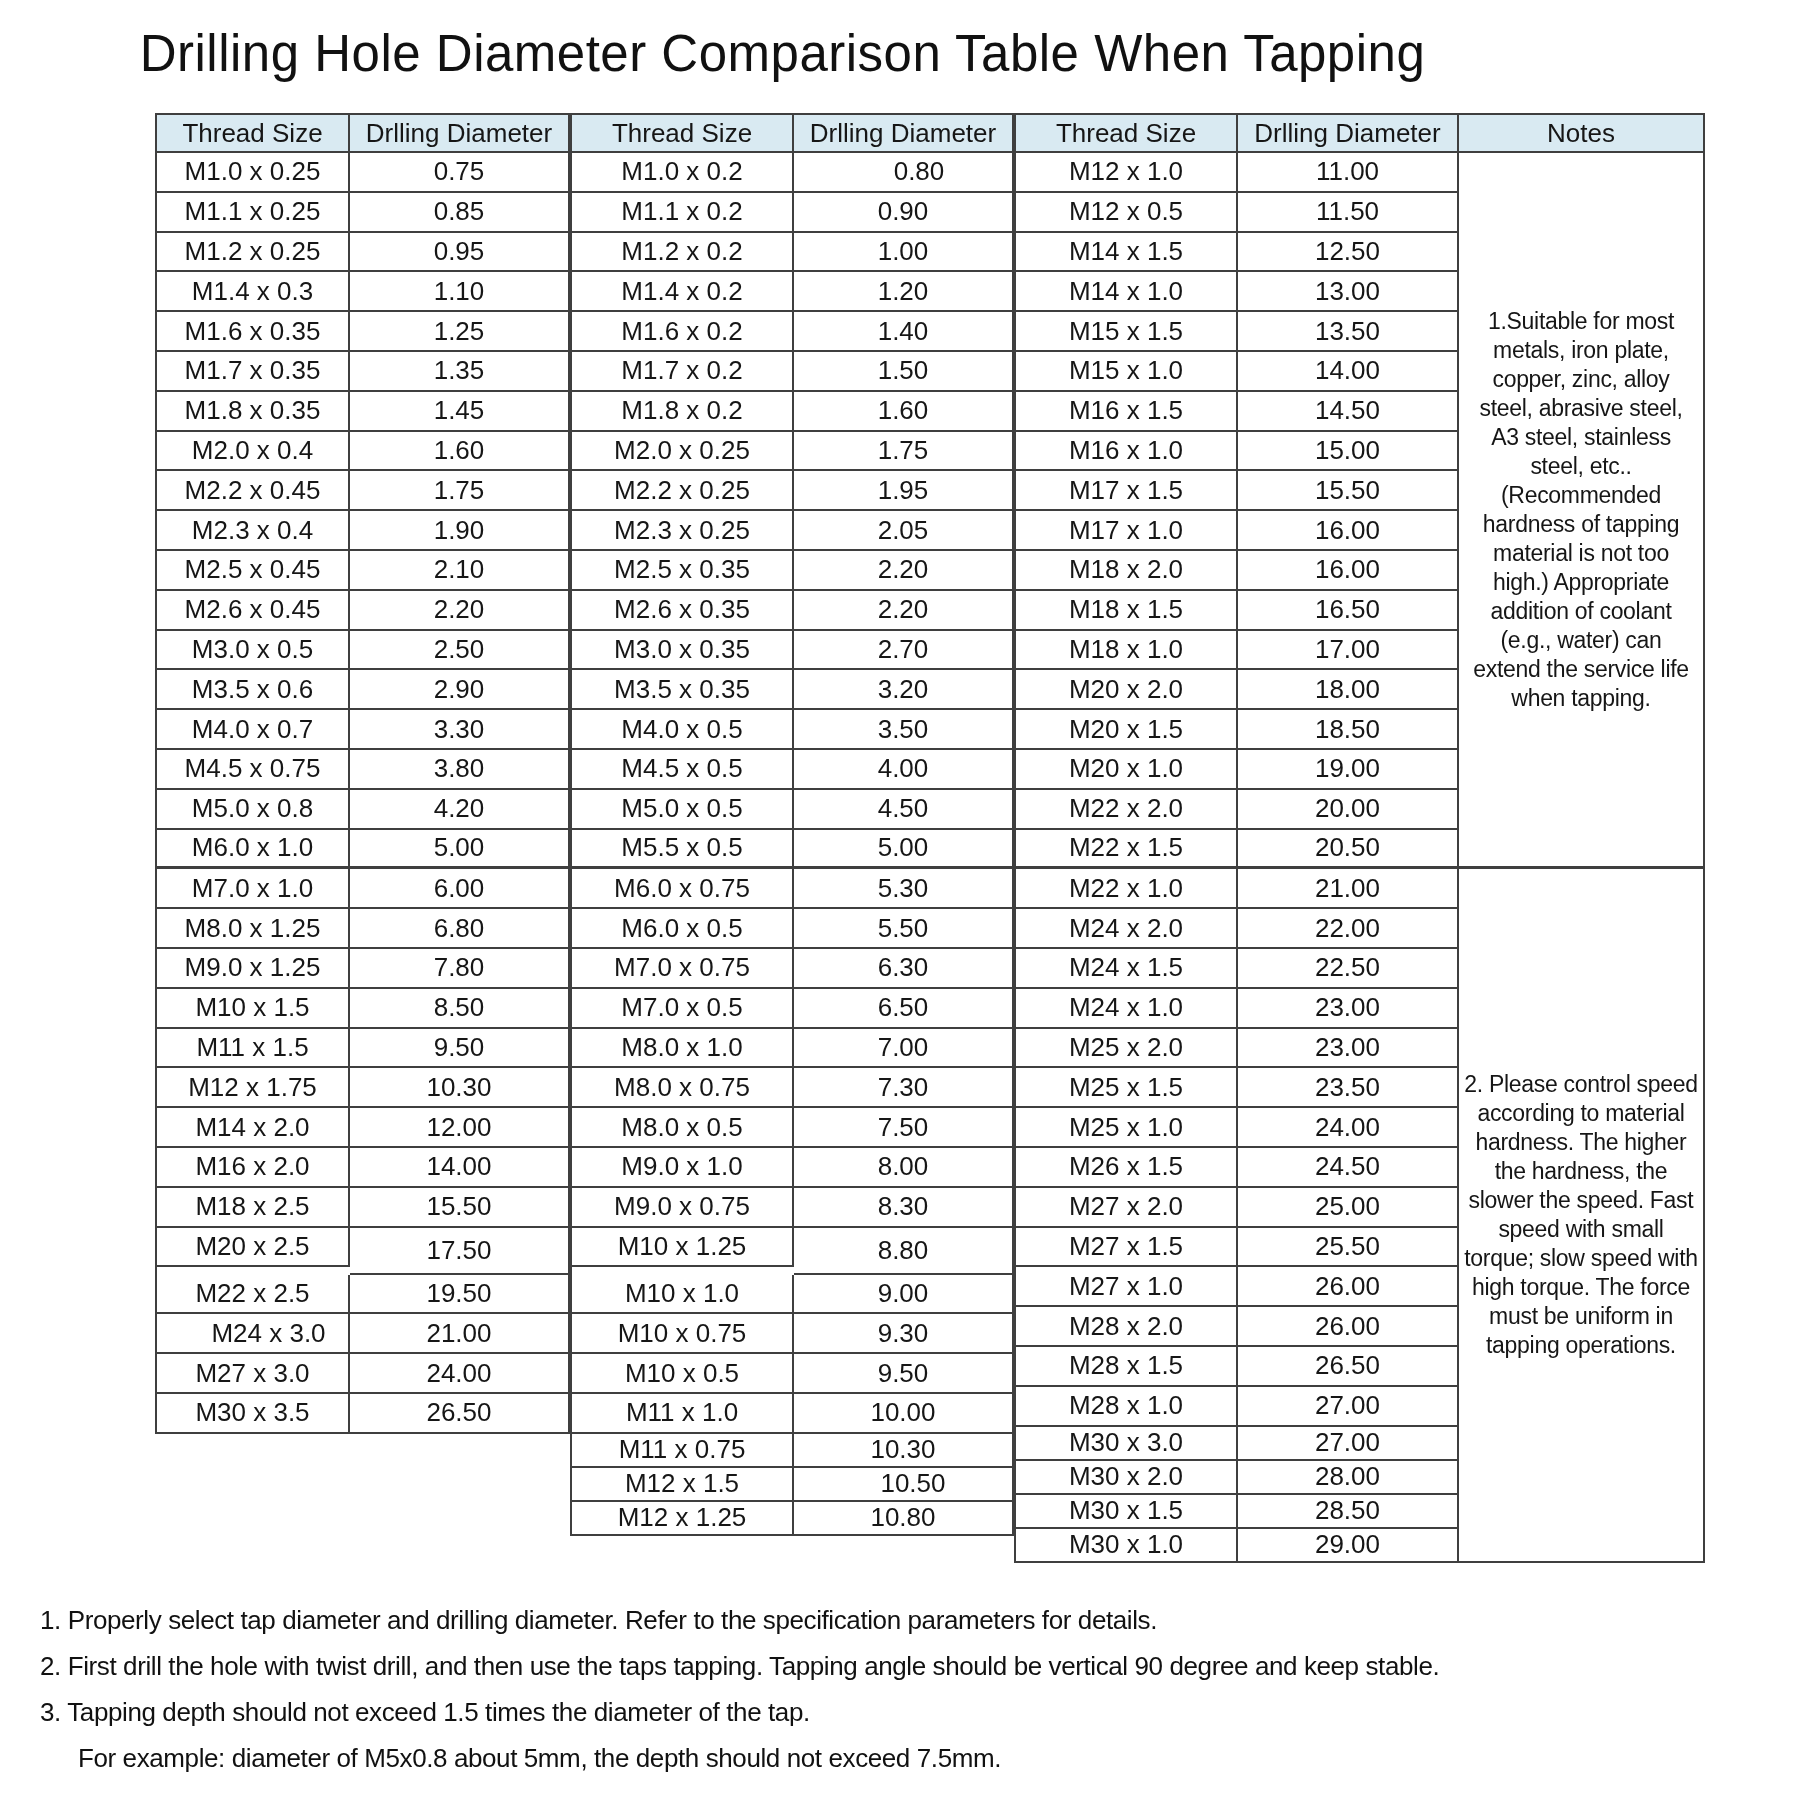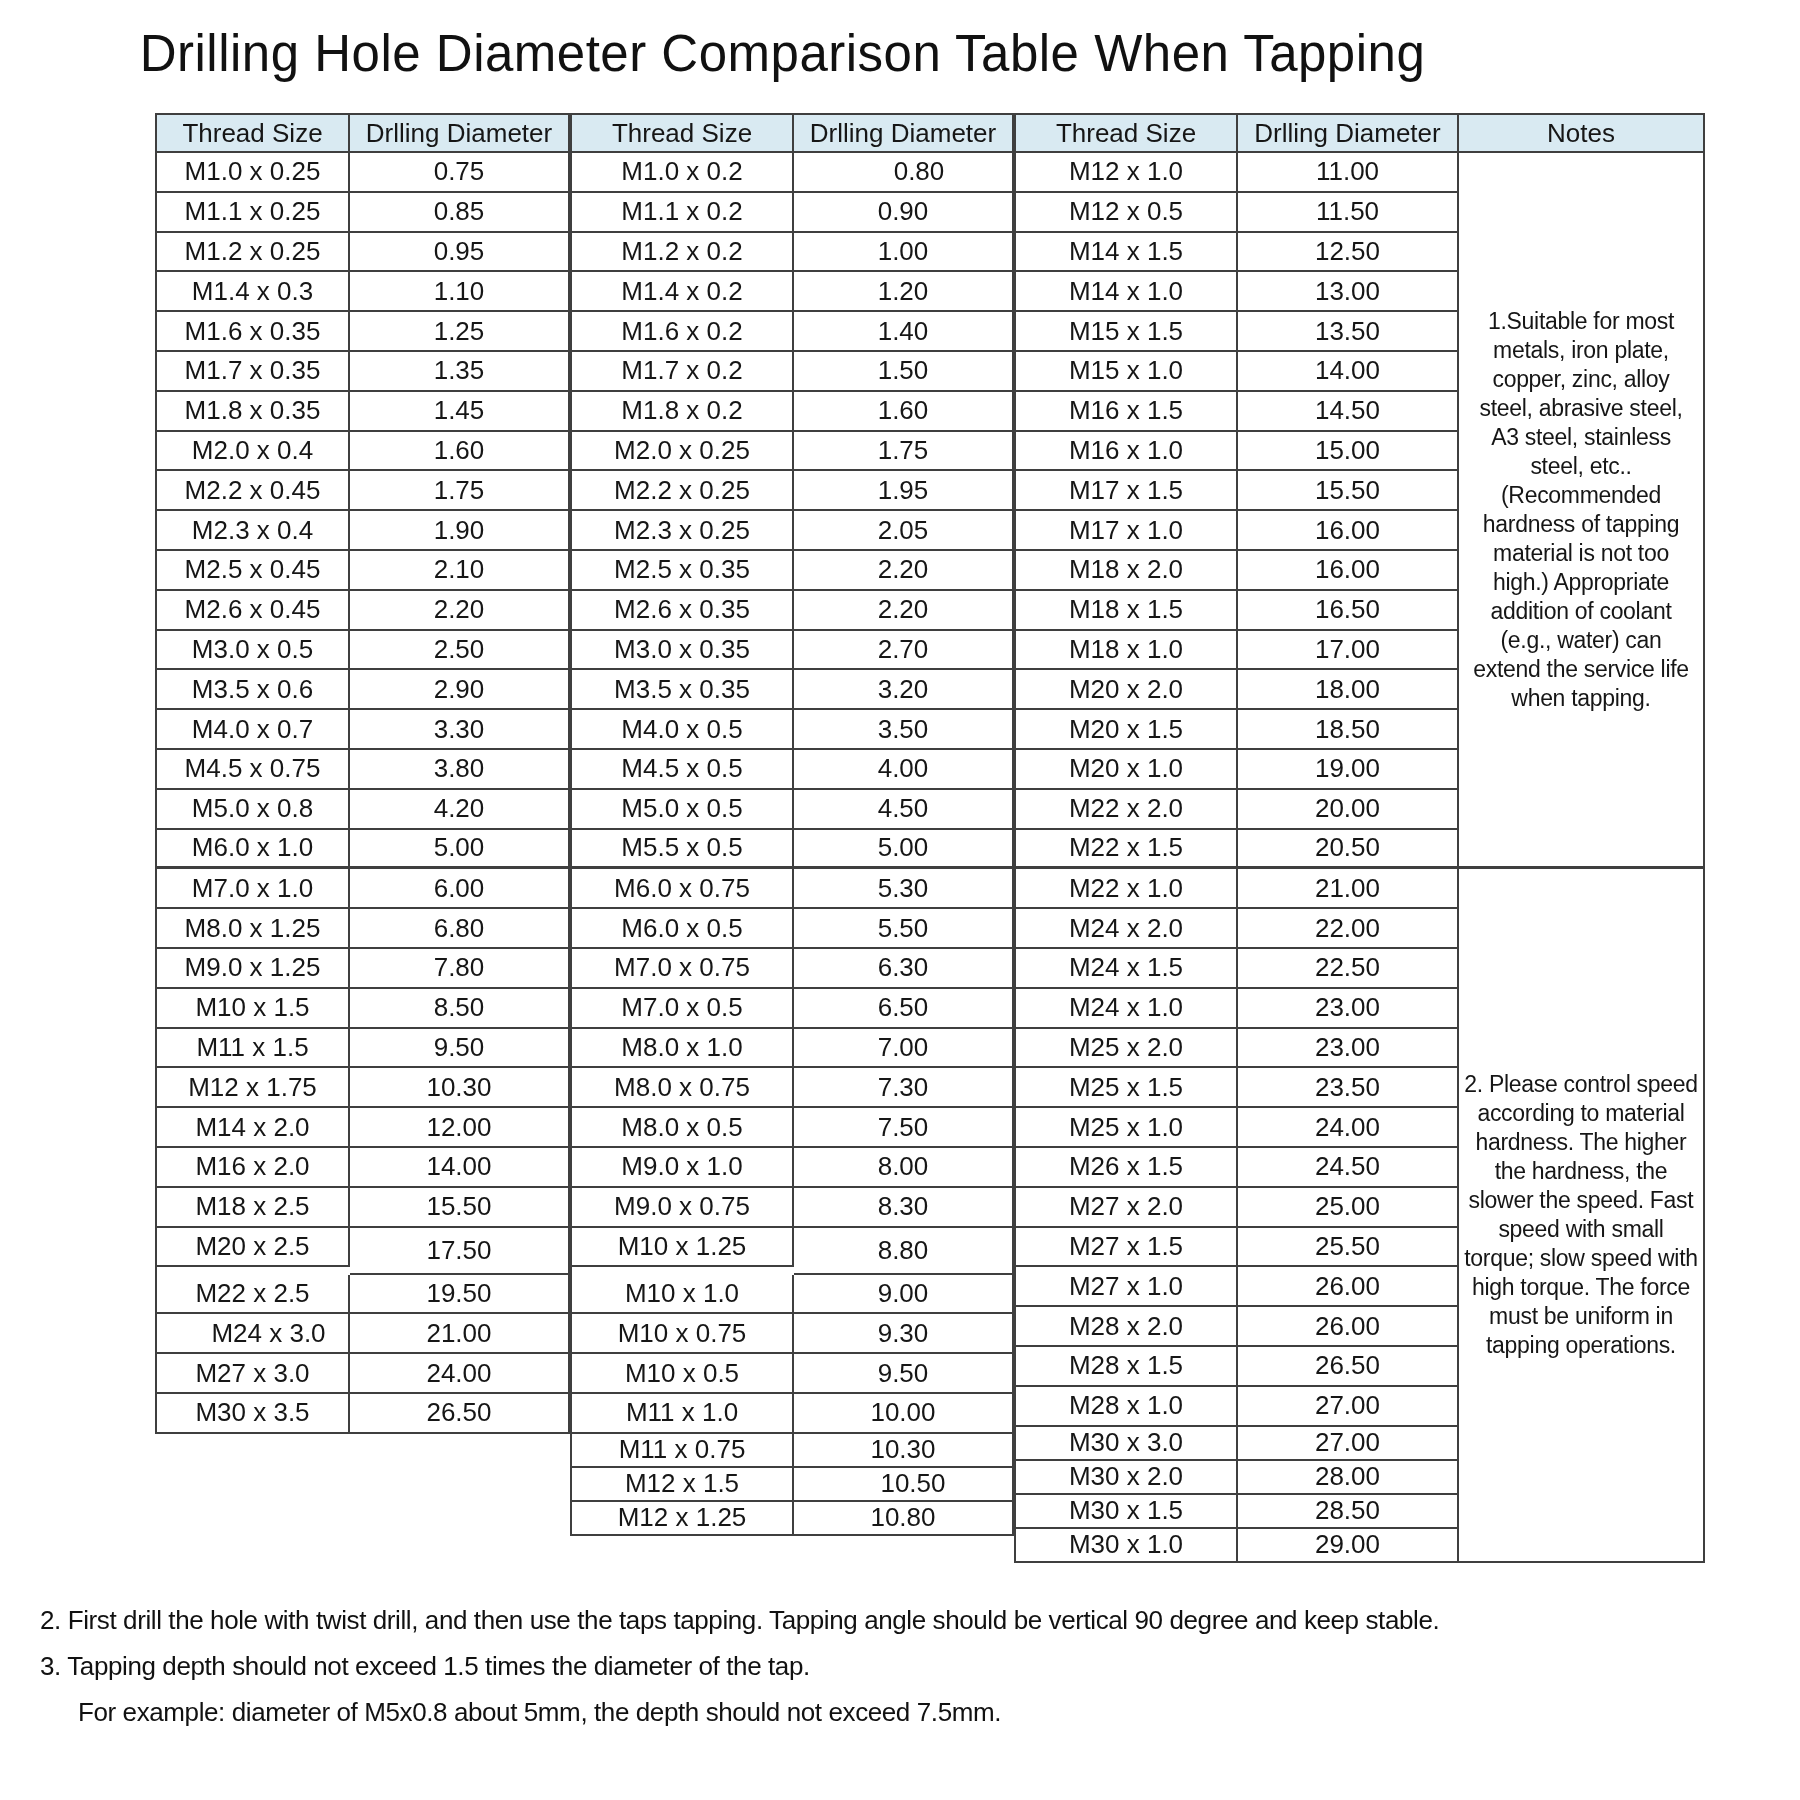--- a/index.html
+++ b/index.html
@@ -249,17 +249,18 @@
         <div class="cell value" style="height: 34px;">29.00</div>
       </div>
     <div class="notes-col">
       <div class="notes-header">Notes</div>
       <div class="note-box note1">1.Suitable for most metals, iron plate, copper, zinc, alloy steel, abrasive steel, A3 steel, stainless steel, etc..(Recommended hardness of tapping material is not too high.) Appropriate addition of coolant (e.g., water) can extend the service life when tapping.</div>
       <div class="note-box note2">2. Please control speed according to material hardness. The higher the hardness, the slower the speed. Fast speed with small torque; slow speed with high torque. The force must be uniform in tapping operations.</div>
     </div>
   </div>
 
   <div class="footer">
+    <div>1. Properly select tap diameter and drilling diameter. Refer to the specification parameters for details.</div>
     <div>2. First drill the hole with twist drill, and then use the taps tapping. Tapping angle should be vertical 90 degree and keep stable.</div>
     <div>3. Tapping depth should not exceed 1.5 times the diameter of the tap.</div>
     <div class="indent">For example: diameter of M5x0.8 about 5mm, the depth should not exceed 7.5mm.</div>
   </div>
 </div>
 
 </body></html>

